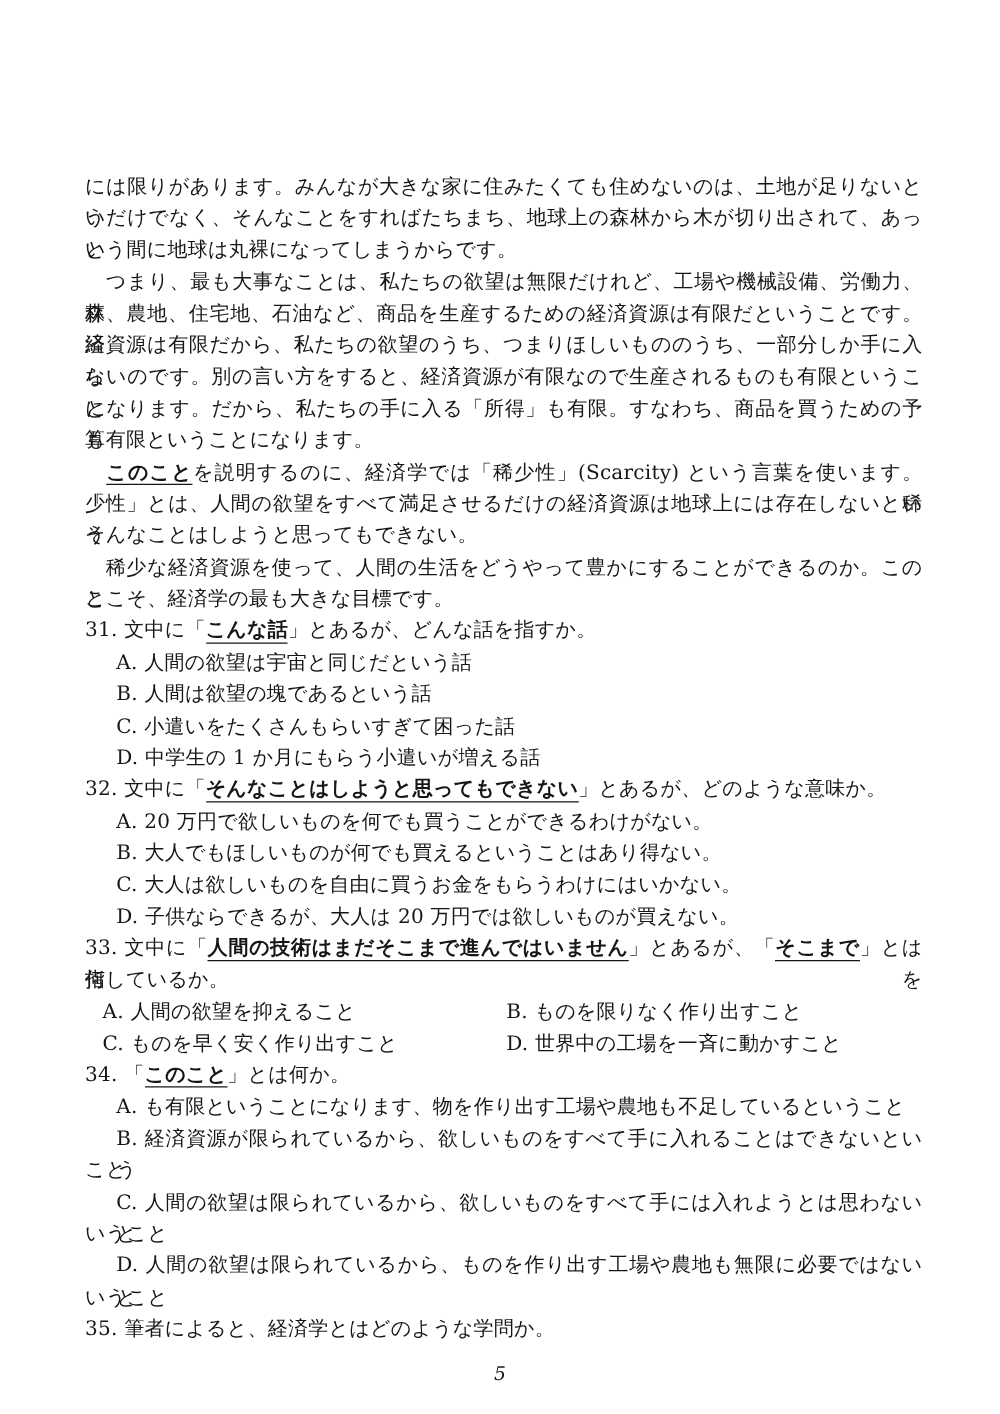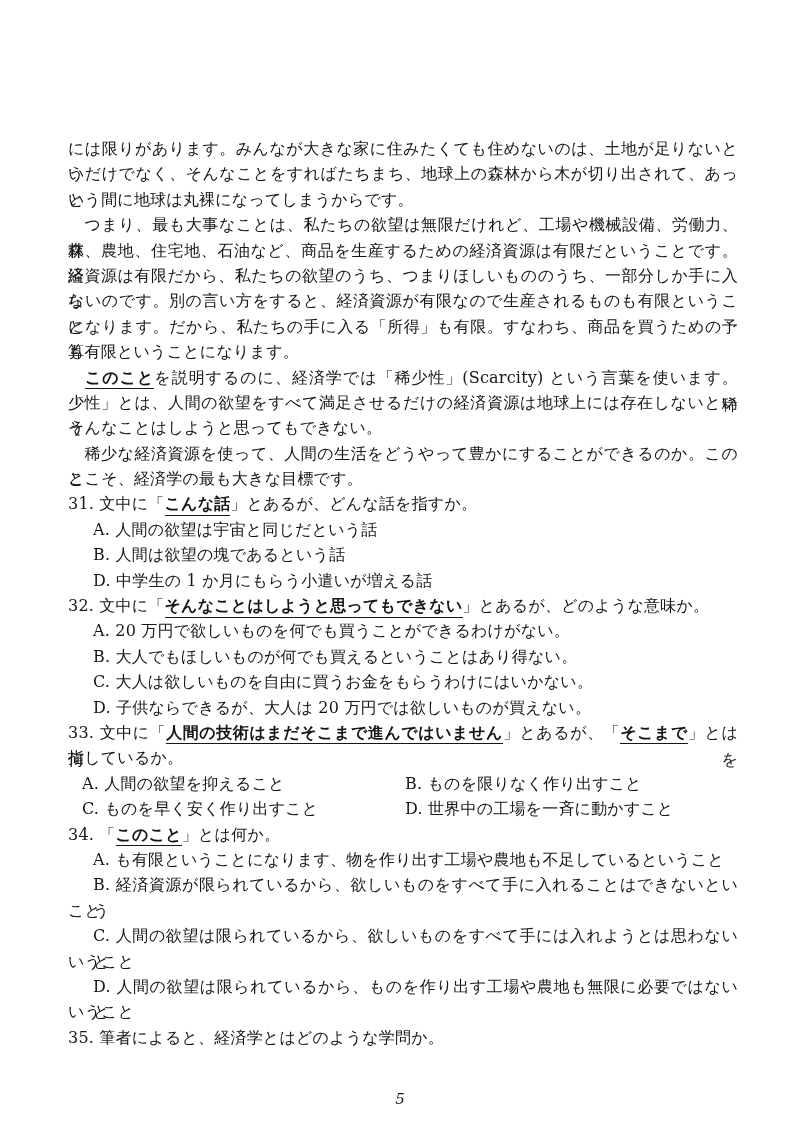--- a/index.html
+++ b/index.html
@@ -37,21 +37,20 @@
     text-justify: inter-character;
   }
   .line.opt  { padding-left: 25px; }
   .line.cont { padding-left: 0; }
   .line.opt2 { padding-left: 14px; }
   .line.opt2 .col2 { position: absolute; left: 337px; top: 0; text-align: center; }
   .u {
     font-weight: 700;
     border-bottom: 1.5px solid #161616;
     padding-bottom: 0.5px;
-    font-family: Liberation Mono, monospace;
   }
   .pagenum {
     position: absolute;
     top: 1046px; left: 0;
     width: 800px;
     text-align: center;
     font-size: 15px;
     font-style: italic;
     color: #161616;
   }
@@ -71,20 +70,21 @@
       <div class="line j"><span>になります。だから、私たちの手に入る「所得」も有限。すなわち、商品を買うための予算</span></div>
       <div class="line"><span>も有限ということになります。</span></div>
       <div class="line j"><span>　</span><span class="u">このこと</span><span>を説明するのに、経済学では「稀少性」(Scarcity) という言葉を使います。「稀</span></div>
       <div class="line j"><span>少性」とは、人間の欲望をすべて満足させるだけの経済資源は地球上には存在しないという</span></div>
       <div class="line"><span>そんなことはしようと思ってもできない。</span></div>
       <div class="line j"><span>　稀少な経済資源を使って、人間の生活をどうやって豊かにすることができるのか。このこ</span></div>
       <div class="line"><span>とこそ、経済学の最も大きな目標です。</span></div>
       <div class="line"><span>31. 文中に「</span><span class="u">こんな話</span><span>」とあるが、どんな話を指すか。</span></div>
       <div class="line opt"><span>A. 人間の欲望は宇宙と同じだという話</span></div>
       <div class="line opt"><span>B. 人間は欲望の塊であるという話</span></div>
+      <div class="line opt"><span>C. 小遣いをたくさんもらいすぎて困った話</span></div>
       <div class="line opt"><span>D. 中学生の 1 か月にもらう小遣いが増える話</span></div>
       <div class="line"><span>32. 文中に「</span><span class="u">そんなことはしようと思ってもできない</span><span>」とあるが、どのような意味か。</span></div>
       <div class="line opt"><span>A. 20 万円で欲しいものを何でも買うことができるわけがない。</span></div>
       <div class="line opt"><span>B. 大人でもほしいものが何でも買えるということはあり得ない。</span></div>
       <div class="line opt"><span>C. 大人は欲しいものを自由に買うお金をもらうわけにはいかない。</span></div>
       <div class="line opt"><span>D. 子供ならできるが、大人は 20 万円では欲しいものが買えない。</span></div>
       <div class="line j"><span>33. 文中に「</span><span class="u">人間の技術はまだそこまで進んではいません</span><span>」とあるが、「</span><span class="u">そこまで</span><span>」とは何を</span></div>
       <div class="line cont"><span>指しているか。</span></div>
       <div class="line opt2"><span class="col1"><span>A. 人間の欲望を抑えること</span></span><span class="col2"><span>B. ものを限りなく作り出すこと</span></span></div>
       <div class="line opt2"><span class="col1"><span>C. ものを早く安く作り出すこと</span></span><span class="col2"><span>D. 世界中の工場を一斉に動かすこと</span></span></div>

